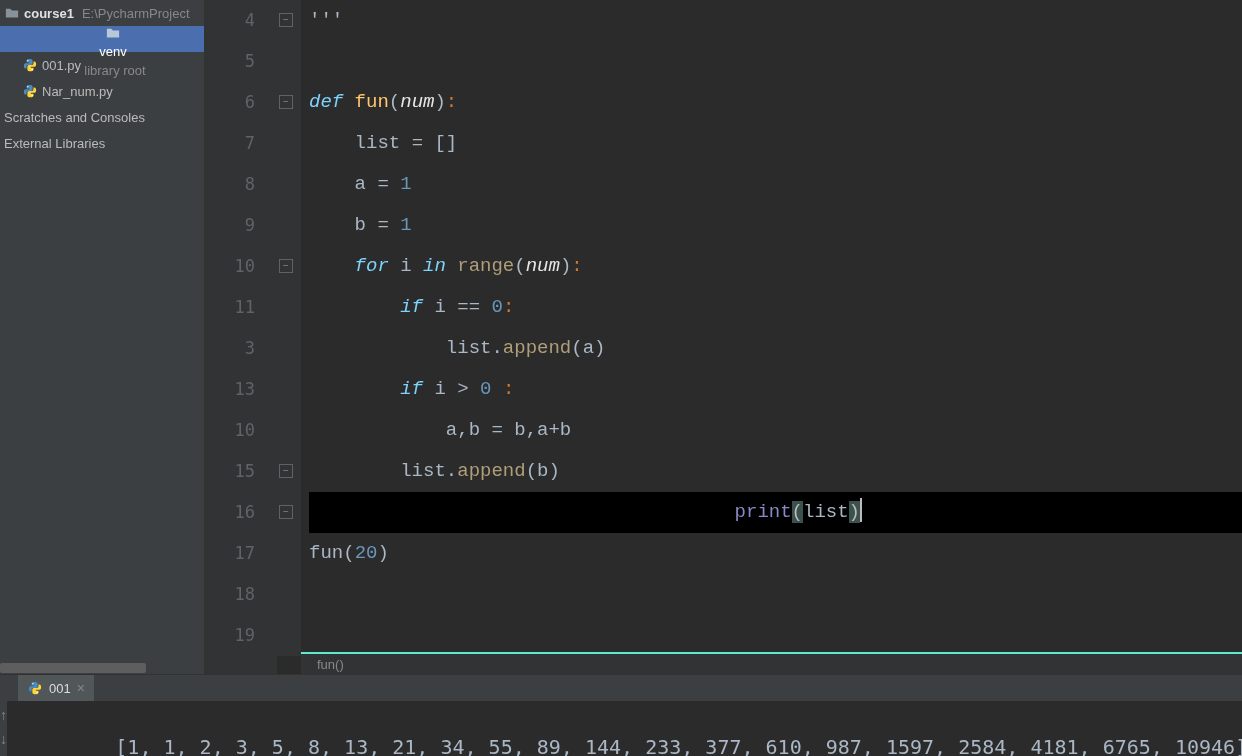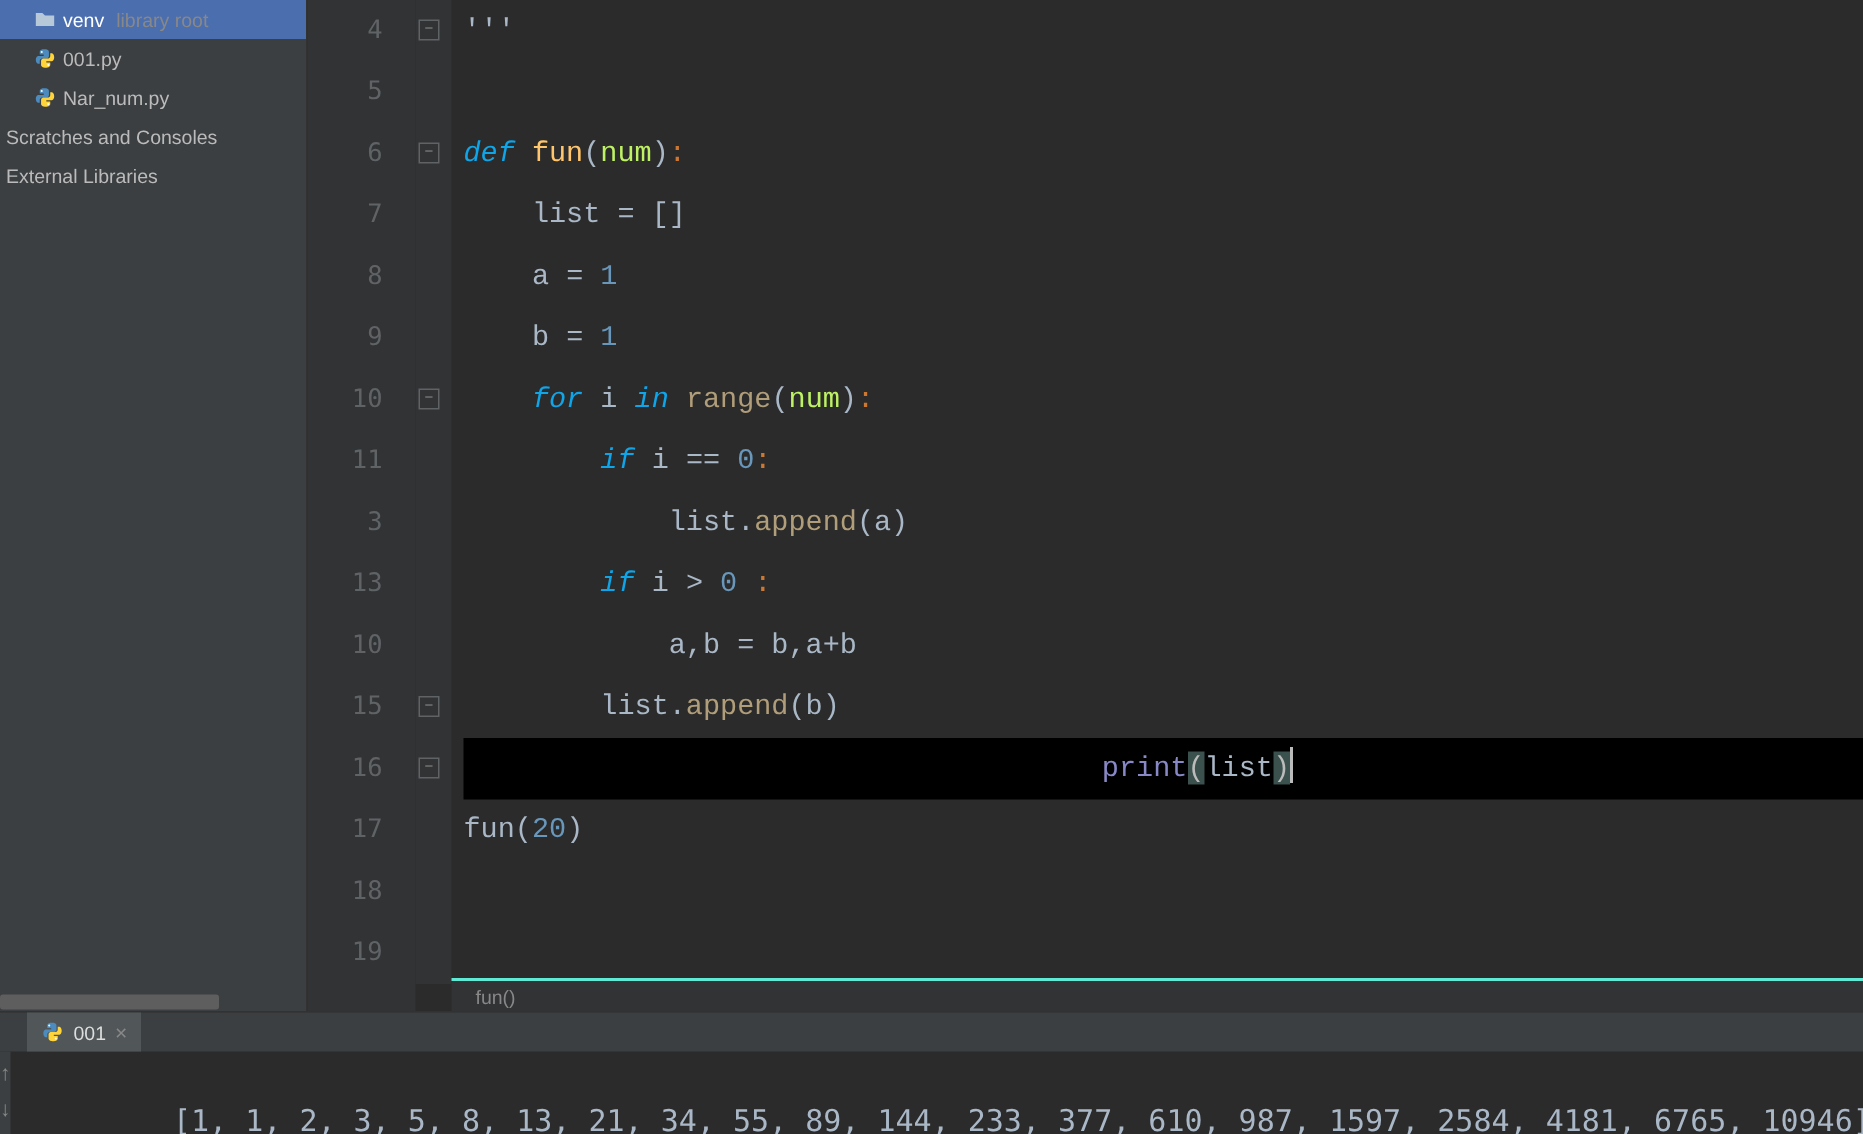--- a/index.html
+++ b/index.html
@@ -25,21 +25,21 @@
 .tree { flex: 1; overflow: hidden; }
 .tree-row {
   display: flex;
   align-items: center;
   height: 26px;
   padding-left: 4px;
   white-space: nowrap;
   gap: 4px;
 }
 .tree-row.root { font-weight: bold; color: #e0e0e0; }
-.tree-row.selected { background: #4b6eaf; color: #fff; }
+.tree-row.selected { background: #4b6eaf; color: #fff; flex-direction: column; }
 .tree-row .path { color: #888; font-weight: normal; margin-left: 4px; }
 .tree-row.indent1 { padding-left: 22px; }
 .folder-icon, .py-icon, .ext-icon {
   width: 16px; height: 14px; display: inline-flex; align-items: center; justify-content: center;
 }
 .folder-icon svg, .py-icon svg { width: 14px; height: 14px; }
 .hscroll {
   height: 12px;
   background: #3c3f41;
 }
@@ -84,24 +84,24 @@
   flex: 1;
   font-family: "Consolas", "Courier New", monospace;
   font-size: 19px;
   line-height: 41px;
   padding-left: 8px;
   position: relative;
   white-space: pre;
 }
 .code-line { height: 41px; position: relative; }
 .code-line.current { background: #000000; text-align: center; }
-.kw { color: #0ea5e9; font-style: italic; }
+.kw { color: #7dd3fc; font-style: italic; }
 .kw2 { color: #cc7832; }
 .fn { color: #ffc66d; }
-.param { color: #bef264; }
+.param { color: #e5e5e5; font-style: italic; }
 .op { color: #a9b7c6; }
 .num { color: #6897bb; }
 .builtin { color: #8888c6; }
 .call { color: #b09d79; }
 .txt { color: #a9b7c6; }
 .paren-hl { background: #3b514d; }
 .cursor {
   display: inline-block;
   width: 2px; height: 24px;
   background: #bbbbbb;
@@ -166,20 +166,29 @@
   position: relative;
 }
 </style>
 </head>
 <body>
 
 <div class="container">
   <div class="main-area">
     <div class="sidebar">
       <div class="tree">
+        <div class="tree-row root">
+          <span class="folder-icon">
+            <svg viewBox="0 0 16 16">
+                <path fill="#87939a" d="M1 3h5l2 2h7v8H1z"></path>
+              </svg>
+          </span>
+          <span>course1</span>
+          <span class="path">E:\PycharmProject</span>
+        </div>
         <div class="tree-row indent1 selected">
           <span class="folder-icon">
             <svg viewBox="0 0 16 16">
                 <path fill="#b7c8d8" d="M1 3h5l2 2h7v8H1z"></path>
               </svg>
           </span>
           <span>venv</span>
           <span class="path">library root</span>
         </div>
         <div id="file-list">

